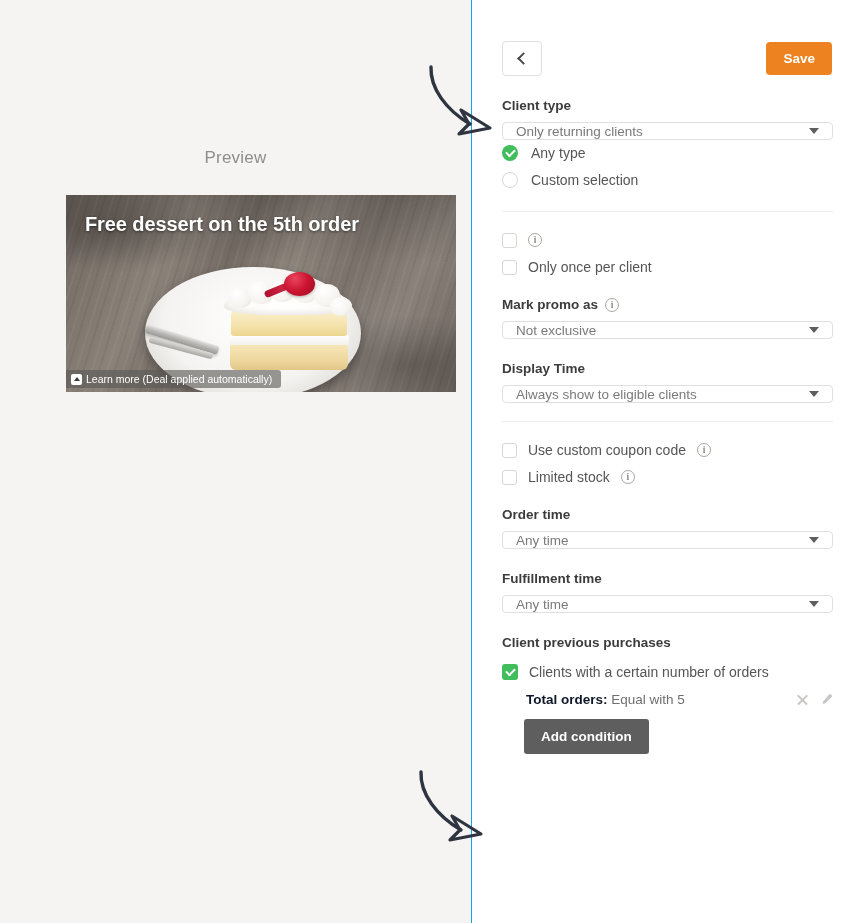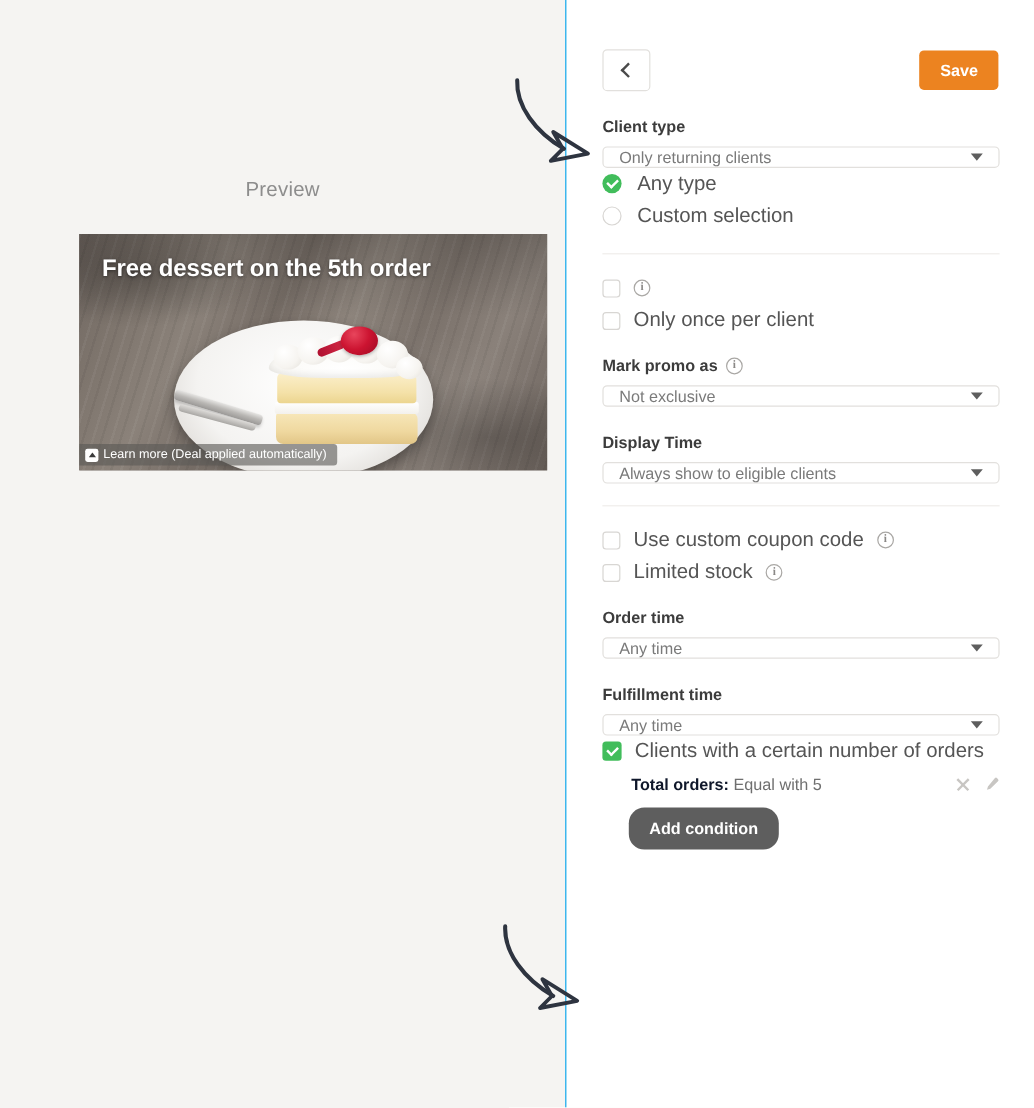--- a/index.html
+++ b/index.html
@@ -255,21 +255,21 @@
     background: #41bd5b; position: relative; flex: 0 0 16px;
   }
   .cb-on::after {
     content: ""; position: absolute;
     left: 4px; top: 4px;
     width: 7px; height: 4px;
     border-left: 2px solid #ffffff;
     border-bottom: 2px solid #ffffff;
     transform: rotate(-45deg);
   }
-  .opt-text { font-size: 17px; color: #555555; }
+  .opt-text { font-size: 14px; color: #555555; }
   .info-i {
     width: 14px; height: 14px; border-radius: 50%;
     border: 1px solid #a9a7a4; color: #8a8886;
     font-size: 9.5px; font-weight: 700;
     display: inline-flex; align-items: center; justify-content: center;
     font-family: "Liberation Serif", serif;
     flex: 0 0 14px;
     cursor: pointer;
   }
   .divider {
@@ -292,21 +292,21 @@
   .x-icon::before, .x-icon::after {
     content: ""; position: absolute; left: 0; top: 6px;
     width: 13px; height: 1.6px; background: #c8c6c3;
   }
   .x-icon::before { transform: rotate(45deg); }
   .x-icon::after  { transform: rotate(-45deg); }
   .pencil-icon { width: 14px; height: 14px; cursor: pointer; }
   .add-cond-btn {
     margin-top: 12px; margin-left: 22px;
     background: #5e5e5e; color: #ffffff;
-    border: none; border-radius: 13px;
+    border: none; border-radius: 3px;
     font-size: 13.5px; font-weight: 700;
     padding: 10px 17px;
     cursor: pointer;
     font-family: "Liberation Sans", sans-serif;
   }
   .section-label-tight { margin-top: 17px; }
 </style>
 </head>
 <body>
 
@@ -431,20 +431,23 @@
     
     <div class="field-label">
       <span>Fulfillment time</span>
     </div>
     <div class="select">
       <span class="select-value">Any time</span>
       <span class="caret"></span>
     </div>
 
     
+    <div class="field-label">
+      <span>Client previous purchases</span>
+    </div>
     <div class="cb-row">
       <span class="cb-on"></span>
       <span class="opt-text">Clients with a certain number of orders</span>
     </div>
 
     <div class="cond-row">
       <span class="cond-text"><b>Total orders:</b> <span>Equal with 5</span></span>
       <span class="cond-actions">
         <span class="x-icon"></span>
         <svg class="pencil-icon" viewBox="0 0 16 16">

